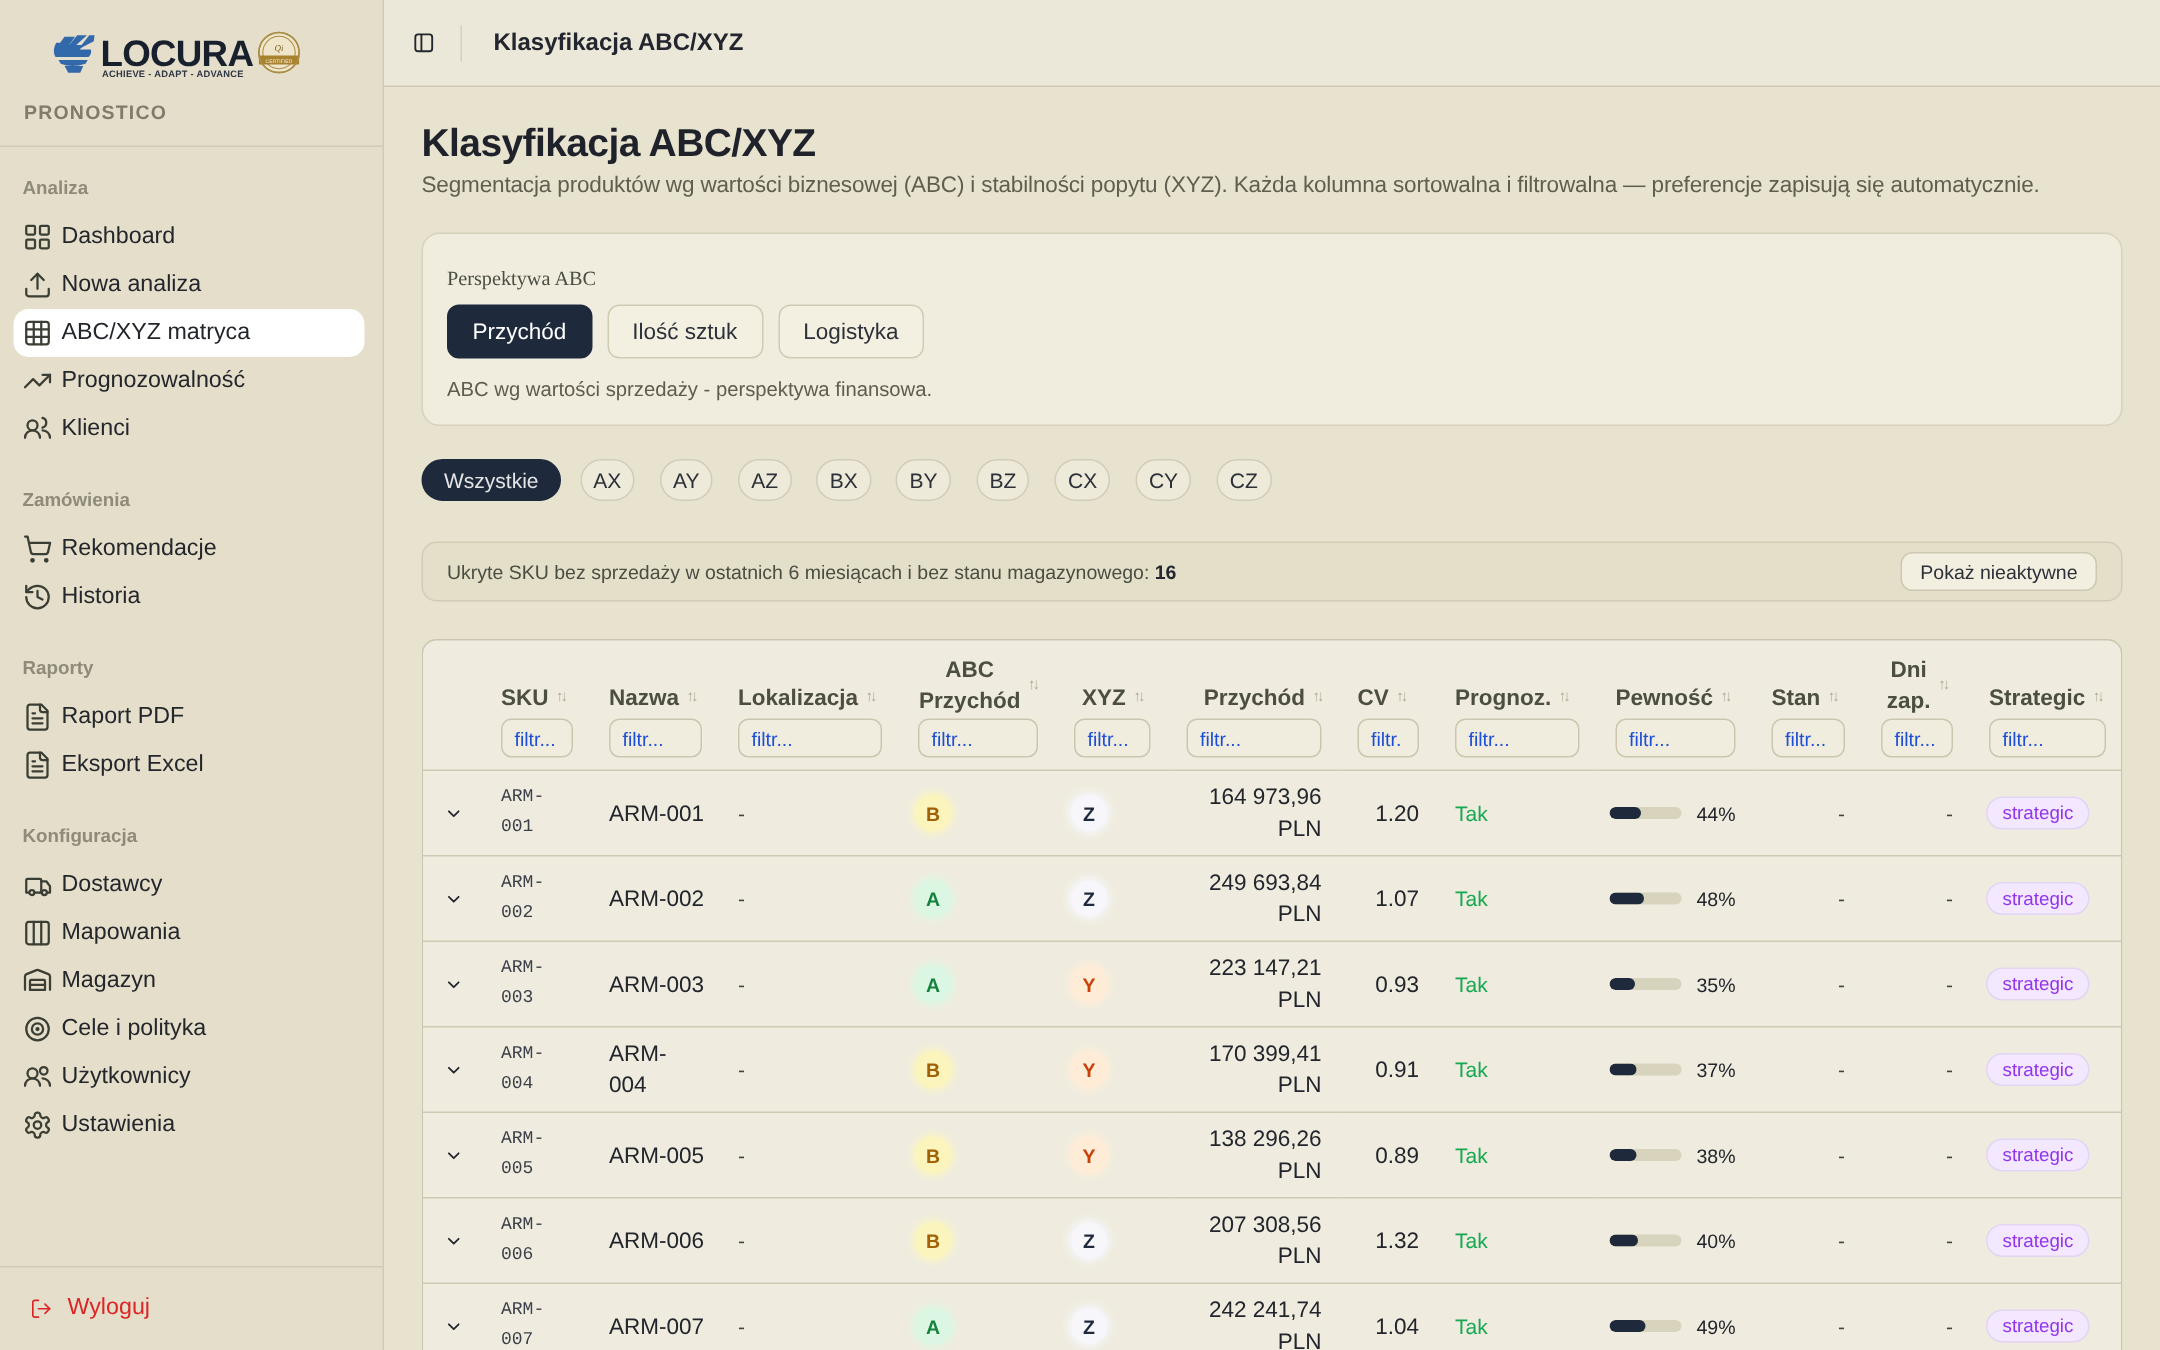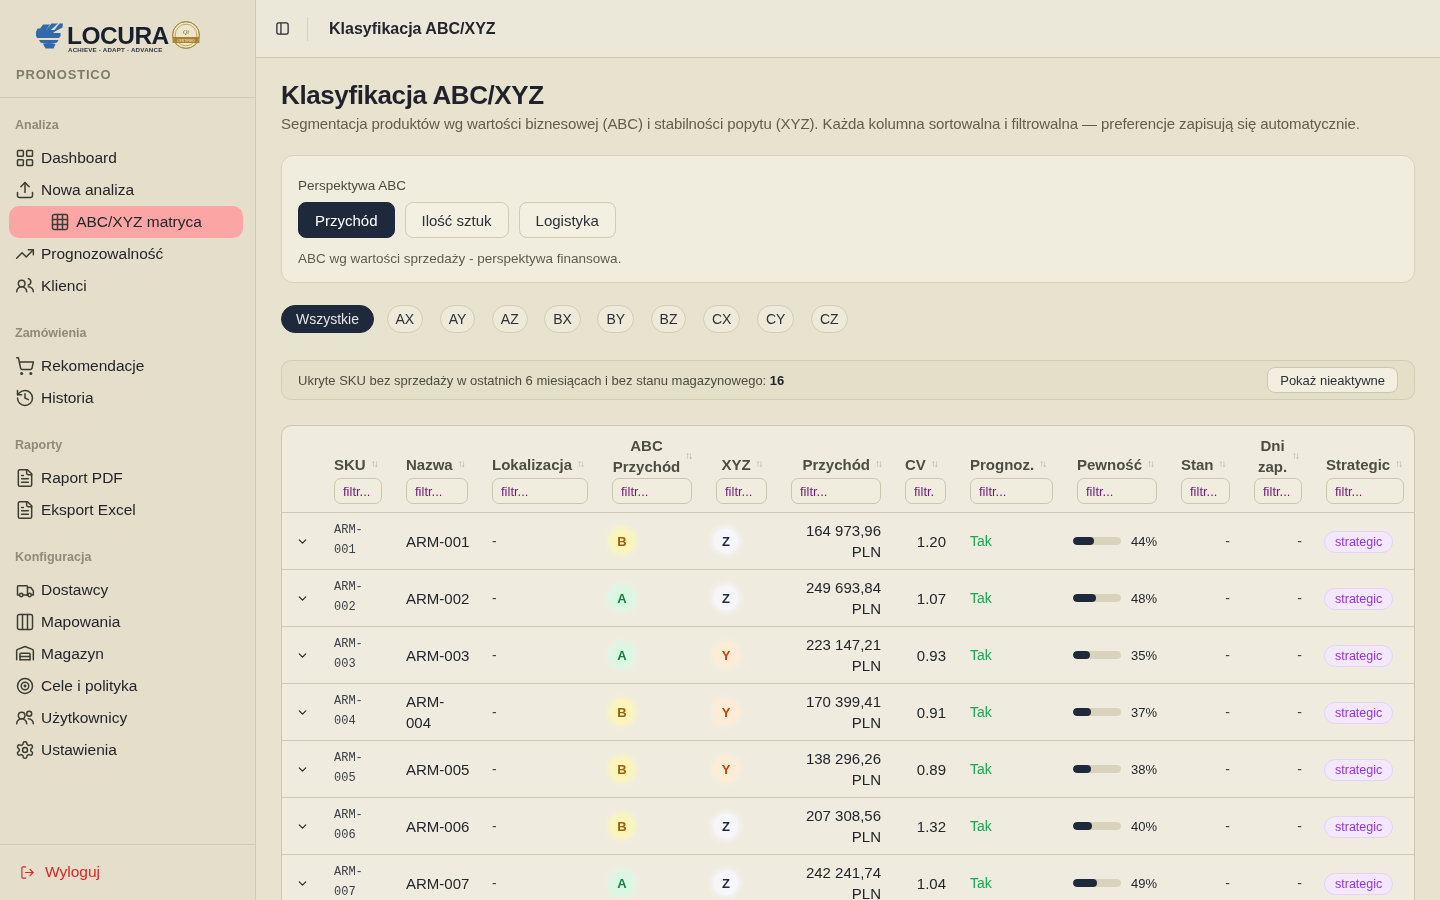--- a/index.html
+++ b/index.html
@@ -11,21 +11,21 @@
 
 aside { width:256px; min-width:256px; background:#e4deca; border-right:1px solid #d2cbb4; position:relative; height:900px; }
 .logo-block { padding:18px 16px 15px 16px; border-bottom:1px solid #d2cbb4; }
 .logo-row { display:flex; align-items:center; gap:8px; margin-left:14px; }
 .brand-sub { margin-top:13px; font-size:13px; font-weight:bold; letter-spacing:0.8px; color:#7f7c6c; }
 nav { padding:20px 12px 0 9px; }
 .nav-sec { margin-bottom:24px; }
 .nav-label { font-size:12.5px; font-weight:600; color:#8f8b7a; padding:0 6px; margin-bottom:10px; line-height:14px; }
 .nav-item { display:flex; align-items:center; gap:6px; height:32px; padding:0 6px; border-radius:10px; font-size:15.5px; color:#23262b; }
 .nav-item svg { width:20px; height:20px; flex:none; color:#3a3e34; }
-.nav-item.active { background:#fca5a5;justify-content:center; }
+.nav-item.active { background:#ffffff; }
 .side-bottom { position:absolute; left:0; right:0; bottom:0; border-top:1px solid #d2cbb4; padding:13px 16px 14px 16px; }
 .logout { display:flex; align-items:center; gap:10px; color:#dc2626; font-size:15.5px; height:28px; padding-left:4px; }
 .logout svg { width:15px; height:15px; }
 
 
 .main { flex:1; display:flex; flex-direction:column; height:900px; overflow:hidden; }
 header.topbar { height:58px; min-height:58px; border-bottom:1px solid #cfc9b3; background:#ebe8d9; display:flex; align-items:center; padding:0 16px 0 19px; }
 .tb-icon { width:15px; height:15px; color:#23262e; }
 .tb-sep { width:1px; height:24px; background:#d6d0bb; margin:0 21px 0 17px; }
 .tb-title { font-size:16px; font-weight:bold; color:#23262e; }
@@ -34,21 +34,21 @@
 .tb-user .nm { font-size:13px; font-weight:bold; color:#23262e; line-height:16px; }
 .tb-user .org { font-size:13px; color:#706d5e; line-height:16px; }
 .avatar { width:32px; height:32px; border-radius:50%; background:#1e2a3c; color:#fff; font-size:13px; font-weight:500; display:flex; align-items:center; justify-content:center; }
 
 .content { padding:22px 25px 0 25px; }
 h1 { font-size:26px; font-weight:bold; color:#1f222a; letter-spacing:-0.4px; }
 .subtitle { margin-top:4px; font-size:15px; color:#615e4f; letter-spacing:-0.1px; }
 
 
 .card { margin-top:23px; background:#f0eddf; border:1px solid #d8d2bc; border-radius:12px; padding:22px 16px 16px 16px; width:1134px; }
-.card-label { font-size:13.5px; color:#4a4d42; }
+.card-label { font-size:13.5px; color:#4a4d42;font-family:Liberation Serif, serif; }
 .btn-row { display:flex; gap:10px; margin-top:9px; }
 .pbtn { height:36px; padding:0 16px; border-radius:8px; font-size:15px; display:flex; align-items:center; justify-content:center; font-family:inherit; }
 .pbtn.active { background:#1e2a3c; color:#fff; border:1px solid #1e2a3c; }
 .pbtn.ghost { background:#f3f0e2; color:#2c3038; border:1px solid #d2cbb4; }
 .card-cap { margin-top:13px; font-size:13.5px; color:#5f5c4e; }
 
 
 .pills { display:flex; gap:16.5px; margin-top:22px; align-items:center; }
 .pill { height:28px; border-radius:14px; display:flex; align-items:center; padding:0 8px; font-size:14px; color:#2c3038; border:1px solid #d3ccb7; background:#edead9; }
 .pill.active { background:#1e2a3c; border-color:#1e2a3c; color:#e5e5e5; padding:0 14px; margin-right:-4px; }
@@ -64,21 +64,21 @@
 table { border-collapse:collapse; table-layout:fixed; width:1134px; }
 col.c1{width:40px} col.c2{width:72px} col.c3{width:86px} col.c4{width:120px}
 col.c5{width:104px} col.c6{width:75px} col.c7{width:114px} col.c8{width:65px}
 col.c9{width:107px} col.c10{width:104px} col.c11{width:73px} col.c12{width:72px} col.c13{width:102px}
 thead th { padding:10px 12px 8px 12px; border-bottom:1px solid #cfc9b3; vertical-align:bottom; font-weight:normal; }
 .hl { display:flex; align-items:flex-end; height:42px; padding-bottom:3px; box-sizing:border-box; margin-bottom:0; font-size:15px; font-weight:bold; color:#4b4e41; line-height:21px; }
 .hl .sort { font-size:10px; color:#b3ac95; letter-spacing:-2px; margin-left:5px; font-weight:normal; padding-bottom:1px; }
 .hl.c { justify-content:center; align-items:center; text-align:center; }
 .hl.cb { justify-content:center; }
 .hl.r { justify-content:flex-end; }
-.fin { width:100%; height:26px; border:1px solid #cdc6af; border-radius:7px; background:#f0eddf; font-size:13px; color:#701a75; display:flex; align-items:center; padding:0 8px; overflow:hidden; white-space:nowrap; }
+.fin { width:100%; height:26px; border:1px solid #cdc6af; border-radius:7px; background:#f0eddf; font-size:13px; color:#1d4ed8; display:flex; align-items:center; padding:0 8px; overflow:hidden; white-space:nowrap; }
 tbody td { border-bottom:1px solid #cfc9b3; padding:7px 12px; vertical-align:middle; font-size:15px; color:#22252c; height:56px; line-height:21px; }
 tbody td:nth-child(1) { padding-left:14px; }
 tbody td:nth-child(3) { white-space:nowrap; }
 tbody td:nth-child(10) { padding-left:8px; }
 tbody td:nth-child(5), tbody td:nth-child(6) { padding-left:10px; }
 tbody td:nth-child(13) { padding-left:10px; }
 td.sku { font-family:"Liberation Mono", monospace; font-size:12px; color:#3c4049; word-break:break-all; line-height:1.65; }
 td.dim { color:#44473c; font-size:14px; }
 td.num { text-align:right; }
 .chev { width:13px; height:13px; color:#23262e; display:block; }

